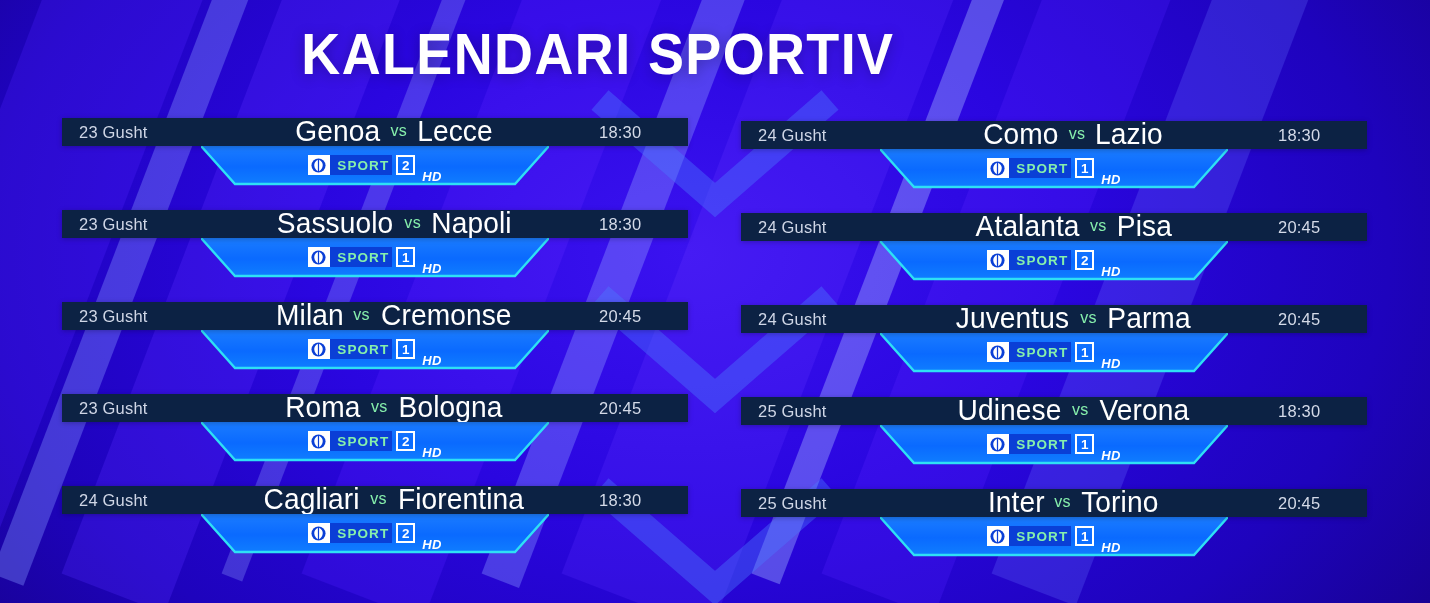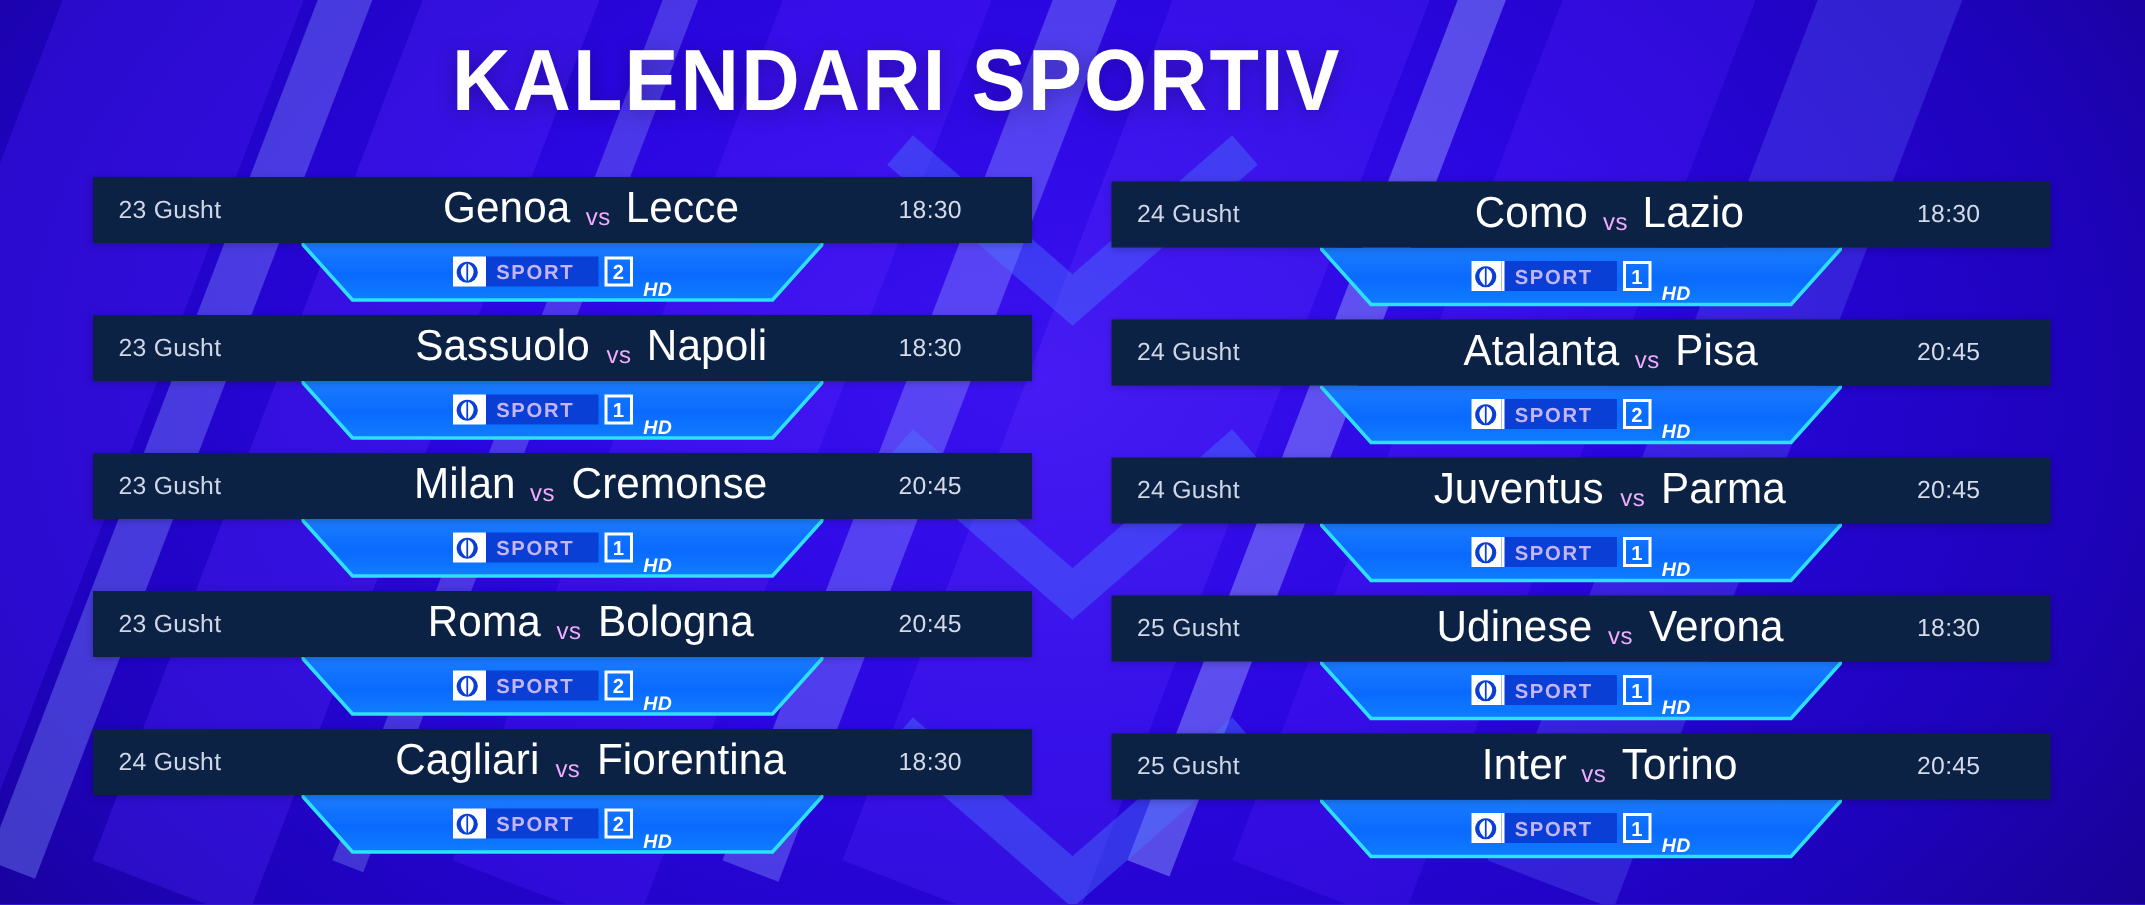--- a/index.html
+++ b/index.html
@@ -53,42 +53,42 @@
   .col-left  { padding-left:62px;  padding-right:27px; }
   .col-right { padding-left:26px;  padding-right:63px; }
   .col-right .rows { padding-top:3px; }
 
   .rows { display:flex; flex-direction:column; }
   .match { position:relative; height:92px; }
 
   
   .bar {
     position:relative; z-index:3;
-    height:44px; width:100%;
+    height:28px; width:100%;
     background:#0c2244;
     display:flex; align-items:center;
     padding:0 17px;
     box-shadow:0 1px 5px rgba(0,0,0,.25);
   }
   .date {
     color:#cfd6e6; font-size:16.5px; letter-spacing:.2px;
     white-space:nowrap; width:110px; flex:0 0 110px;
   }
   .fixture {
     flex:1 1 auto;
-    display:flex; align-items:flex-end; justify-content:center;
+    display:flex; align-items:center; justify-content:center;
     gap:9px; white-space:nowrap; overflow:hidden;
     transform:translateY(-1px);
   }
   .team {
     color:#ffffff; font-size:29px; line-height:1;
     letter-spacing:.1px; transform:scaleX(.97);
   }
   .vs {
-    color:#f0abfc; font-size:16px; line-height:1;
+    color:#86efac; font-size:16px; line-height:1;
     letter-spacing:.3px;
   }
   .time {
     color:#d4dae8; font-size:16.5px; letter-spacing:.2px;
     text-align:left; white-space:nowrap; width:72px; flex:0 0 72px;
   }
 
   
   .chan-wrap {
     position:relative; z-index:2;
@@ -111,24 +111,24 @@
   .chan-emblem {
     width:20px; height:20px;
     background:#ffffff;
     display:flex; align-items:center; justify-content:center;
     flex:0 0 auto;
   }
   .chan-emblem svg { display:block; }
   .chan-word {
     height:20px;
     background:#0a3fd6;
-    color:#c4b5fd;
+    color:#86efac;
     font-size:13.5px; font-weight:bold; letter-spacing:1.1px;
     display:flex; align-items:center;
-    padding:0 16px 0 7px;
+    padding:0 3px 0 7px;
     border-left:2px solid #ffffff;
   }
   .chan-num {
     height:20px; min-width:19px;
     margin-left:4px;
     border:2px solid #ffffff;
     color:#ffffff;
     font-size:13.5px; font-weight:bold;
     display:flex; align-items:center; justify-content:center;
     padding:0 3px;

